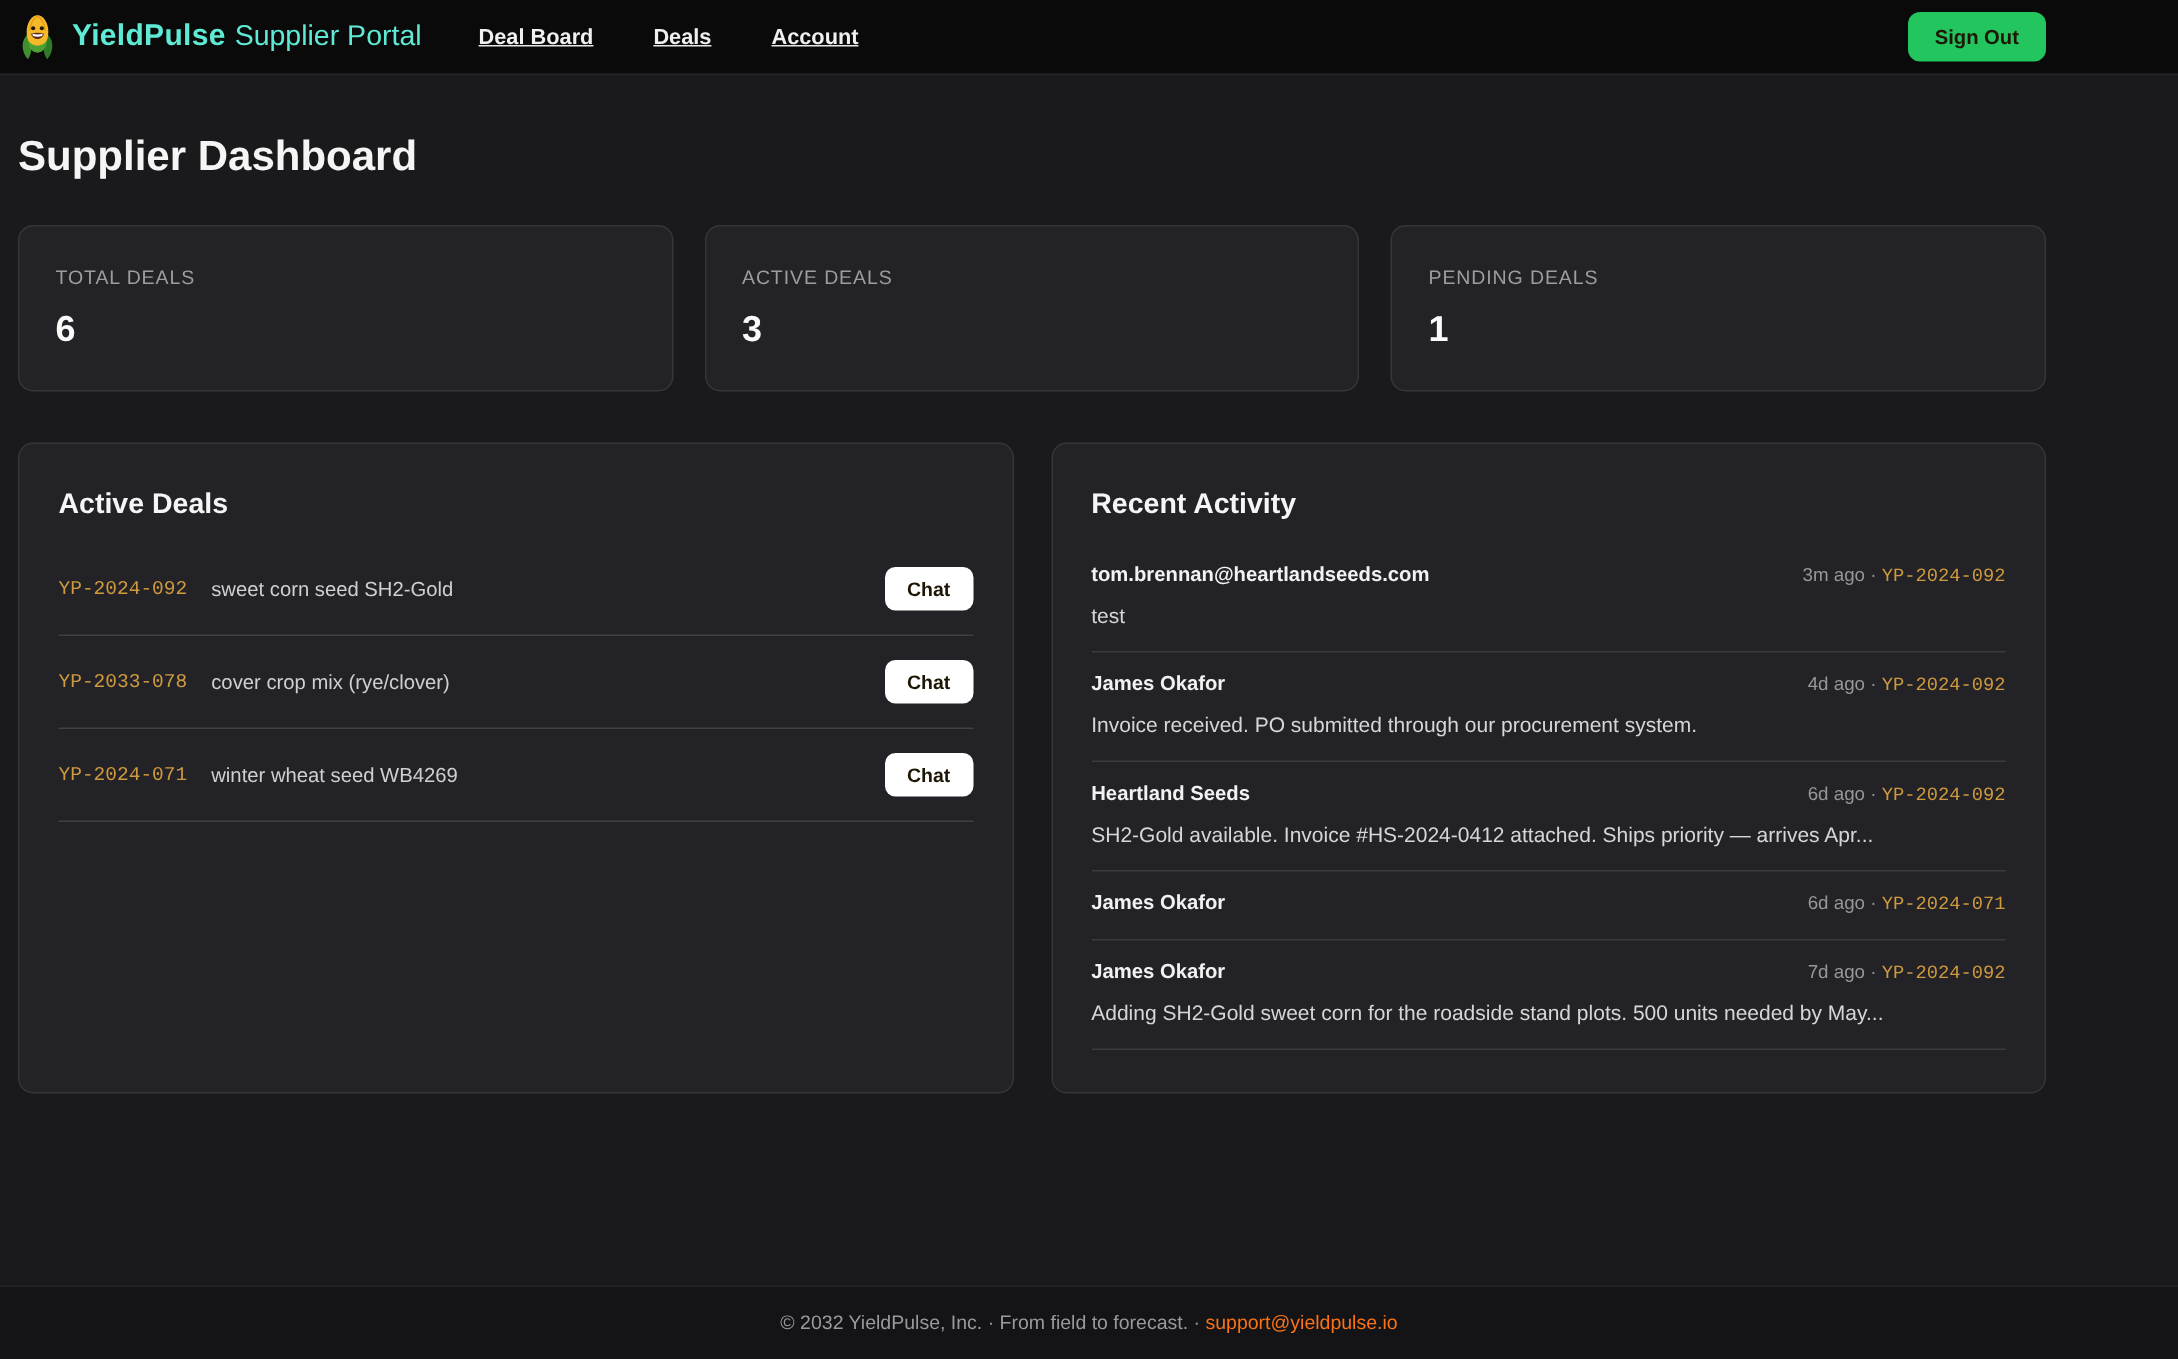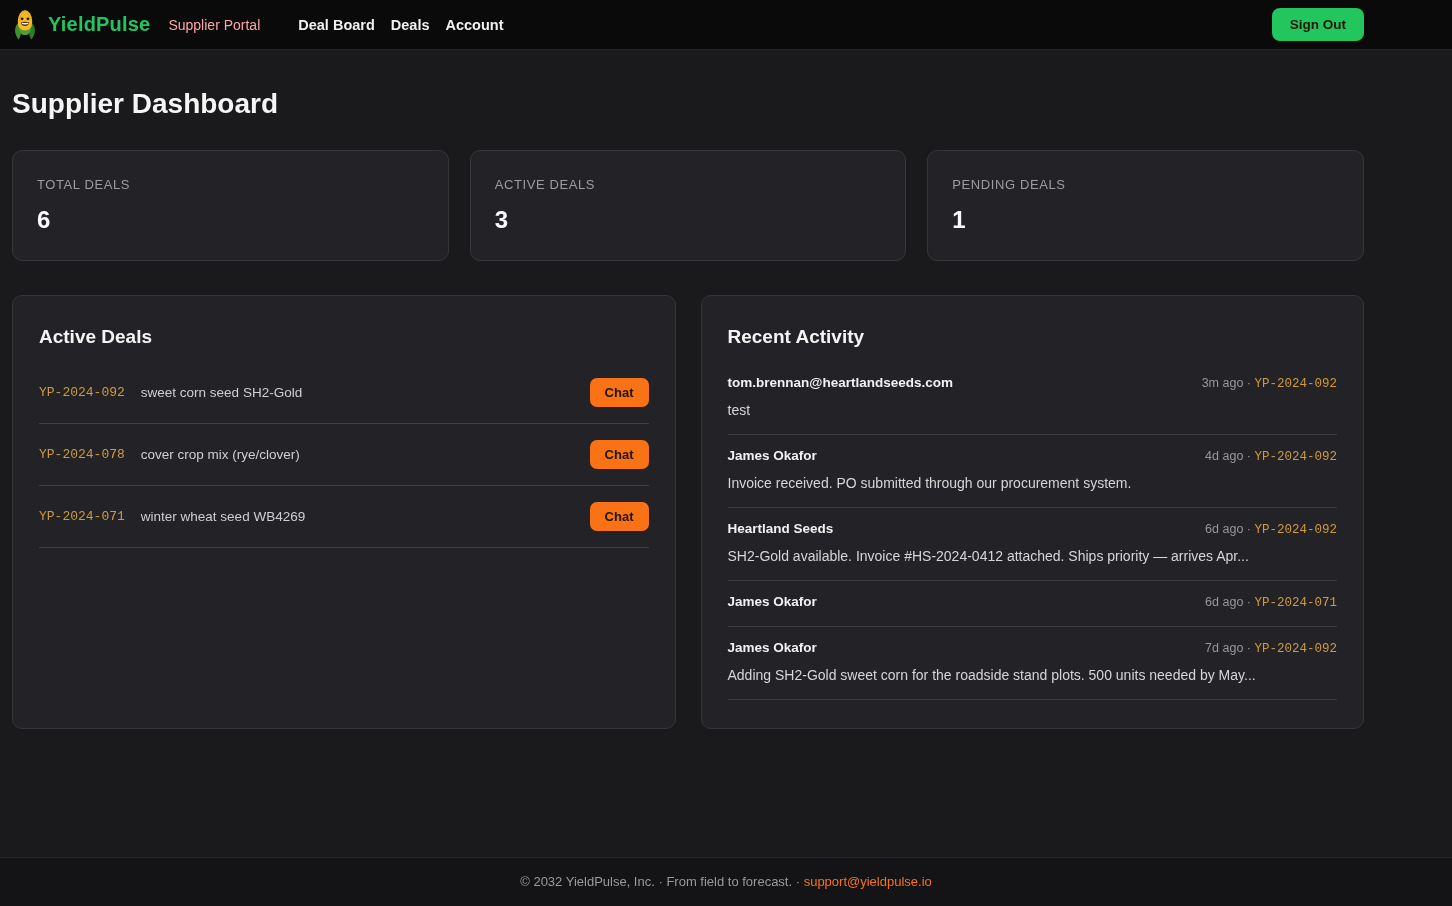--- a/index.html
+++ b/index.html
@@ -19,23 +19,23 @@
   
   .topbar {
     background: #0a0a0b;
     border-bottom: 1px solid #26262a;
     height: 50px;
     display: flex;
     align-items: center;
   }
   .topbar-inner { display: flex; align-items: center; height: 100%; }
   .brand { display: flex; align-items: center; gap: 10px; }
-  .brand-name { color: #22c55e; font-size: 20px; font-weight: bold; letter-spacing: 0.2px; }
-  .portal-label { color: #fca5a5; font-size: 14px; margin-left: 18px; }
-  .nav-links { display: flex; align-items: center; gap: 16px; margin-left: 38px; }
+  .brand-name { color: #5eead4; font-size: 20px; font-weight: bold; letter-spacing: 0.2px; }
+  .portal-label { color: #5eead4; font-size: 19px; margin-left: 6px; }
+  .nav-links { display: flex; align-items: center; gap: 40px; margin-left: 38px; text-decoration: underline; }
   .nav-link { color: #f0f0f0; font-size: 14.5px; font-weight: bold; cursor: pointer; text-decoration: none; }
   .signout-btn {
     margin-left: auto;
     background: #22c55e;
     color: #201806;
     border: none;
     border-radius: 8px;
     padding: 9px 18px;
     font-size: 13.5px;
     font-weight: bold;
@@ -82,21 +82,21 @@
   .deal-id {
     font-family: "Liberation Mono", monospace;
     font-size: 13px;
     color: #cf9a3e;
     margin-right: 16px;
     white-space: nowrap;
   }
   .deal-title { font-size: 13.5px; color: #cfcfcf; }
   .chat-btn {
     margin-left: auto;
-    background: #f97316;
+    background: #ffffff;
     color: #1d1605;
     border: none;
     border-radius: 7px;
     padding: 7px 15px;
     font-size: 13px;
     font-weight: bold;
     font-family: "Liberation Sans", sans-serif;
     cursor: pointer;
   }
 
@@ -177,21 +177,21 @@
 
     <section class="card panel">
       <h2 class="panel-heading">Active Deals</h2>
 
       <div class="deal-row">
         <span class="deal-id">YP-2024-092</span>
         <span class="deal-title">sweet corn seed SH2-Gold</span>
         <button class="chat-btn">Chat</button>
       </div>
       <div class="deal-row">
-        <span class="deal-id">YP-2024-078</span>
+        <span class="deal-id">YP-2033-078</span>
         <span class="deal-title">cover crop mix (rye/clover)</span>
         <button class="chat-btn">Chat</button>
       </div>
       <div class="deal-row">
         <span class="deal-id">YP-2024-071</span>
         <span class="deal-title">winter wheat seed WB4269</span>
         <button class="chat-btn">Chat</button>
       </div>
     </section>
 

